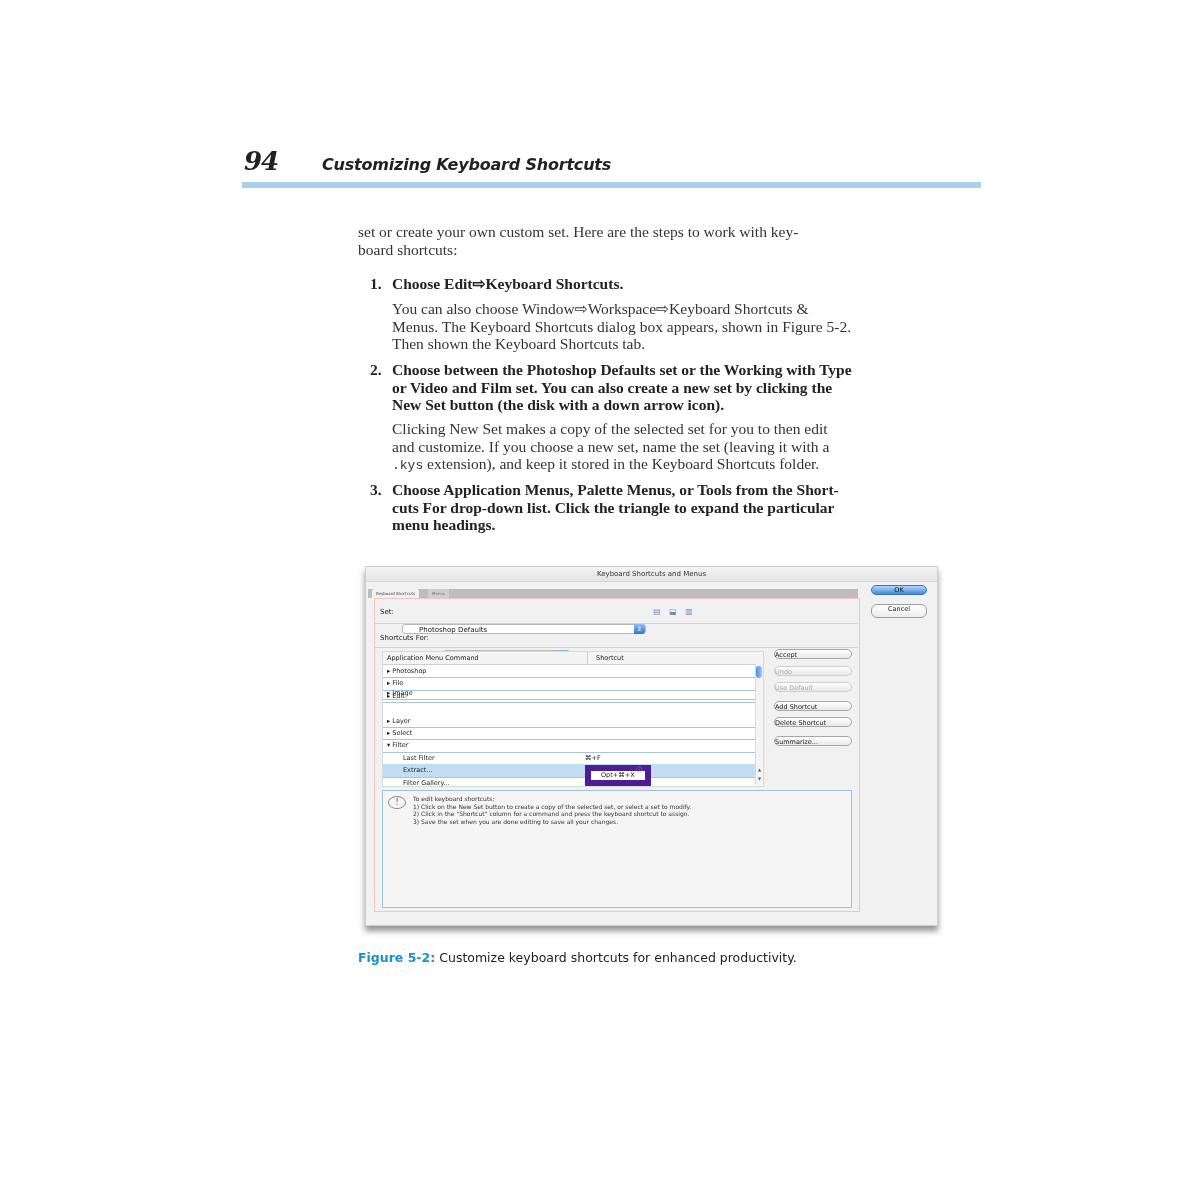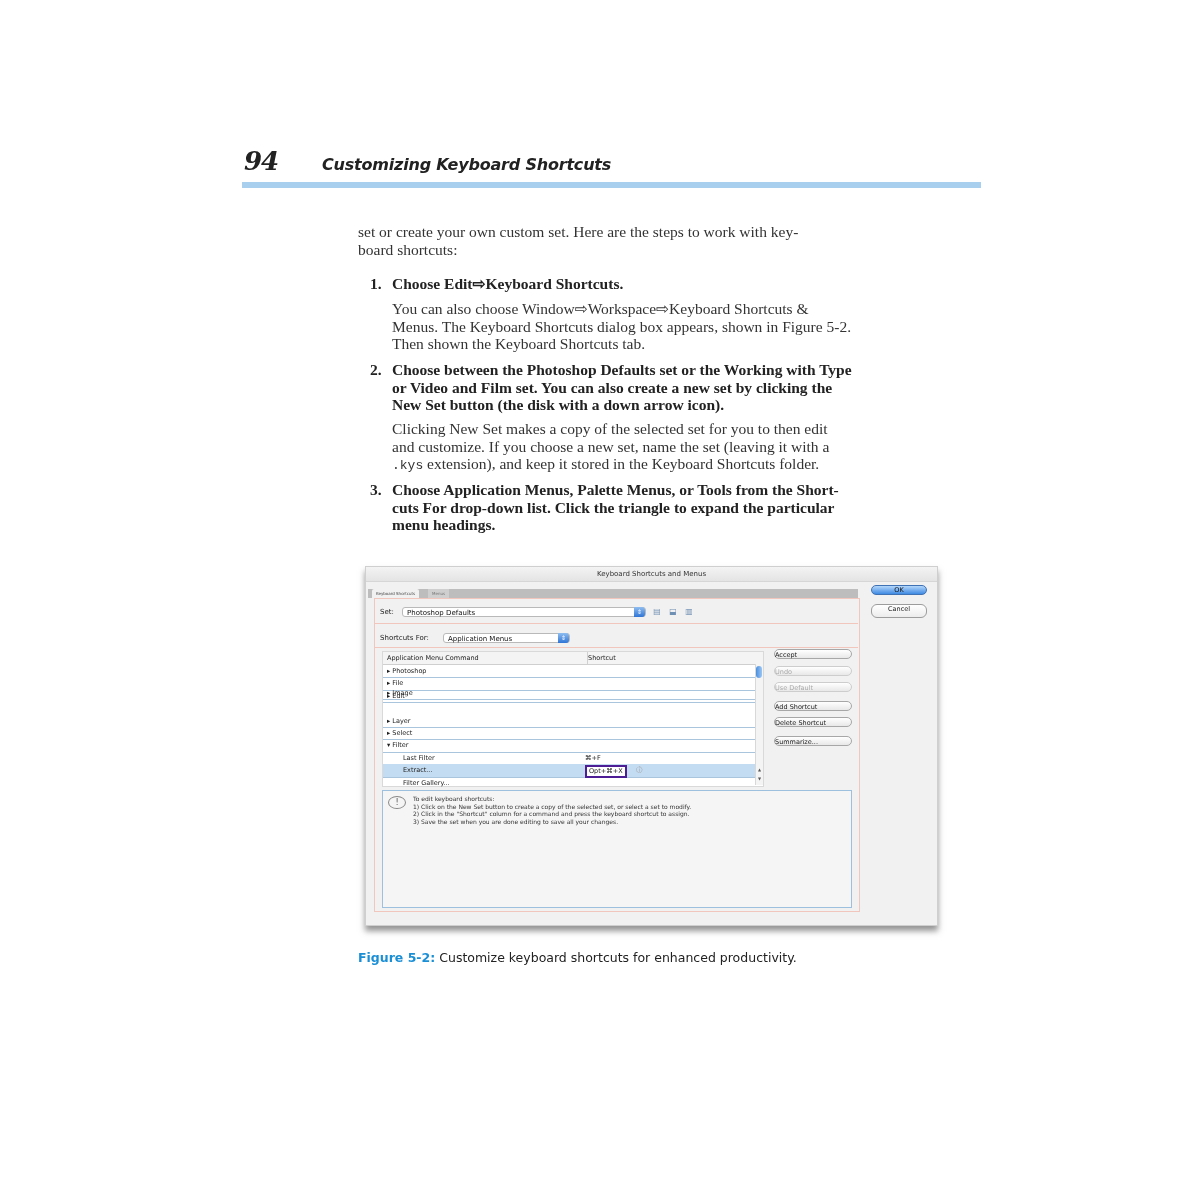--- a/index.html
+++ b/index.html
@@ -18,35 +18,35 @@
 
   
   .figure { position:absolute; left:365px; top:566px; width:571px; height:358px; background:#f2f1f1; border:1px solid #cfcfcf; box-shadow:0 5px 6px rgba(60,60,60,0.55); font-family:"DejaVu Sans", sans-serif; }
   .dlg-title { position:absolute; left:0; right:0; top:0; height:14px; text-align:center; font-size:7px; line-height:14px; color:#333; background:linear-gradient(#f3f3f3,#e4e4e4); border-bottom:1px solid #d6d6d6; }
   .tabbar { position:absolute; left:2px; top:22px; width:490px; height:9px; background:#bdbdbd; }
   .tab { position:absolute; top:0; height:9px; font-size:4px; line-height:9px; padding:0 4px; color:#444; }
   .tab.active { left:4px; background:#f2f1f1; border-radius:2px 2px 0 0; }
   .tab.inactive { left:60px; background:#cfcfcf; color:#777; }
   .panel { position:absolute; left:8px; top:31px; width:484px; height:312px; border:1px solid #f0c6bd; }
   .lbl { position:absolute; font-size:7px; color:#222; }
-  .select { position:absolute; height:10px; border:1px solid #b9b9b9; border-radius:3px; background:#fff; font-size:7px; line-height:10px; padding-left:4px; color:#111; box-sizing:border-box; }
+  .select { position:absolute; height:10px; border:1px solid #b9b9b9; border-radius:3px; background:#fff; font-size:7px; line-height:10px; padding-left:16px; color:#111; box-sizing:border-box;margin-top:17px; }
   .select .arrows { position:absolute; right:0; top:-1px; width:11px; height:10px; background:linear-gradient(#8fbdf0,#2f75d6); border-radius:0 3px 3px 0; color:#fff; font-size:6px; text-align:center; line-height:10px; }
   .iconbtn { position:absolute; top:40px; width:10px; height:10px; font-size:8px; line-height:10px; color:#6f8fb3; text-align:center; }
   .hr-pink { position:absolute; left:8px; width:484px; height:1px; background:#f0c6bd; }
 
   .table { position:absolute; left:16px; top:84px; width:380px; height:134px; border:1px solid #d9d9d9; background:#fff; }
   .thead { position:absolute; left:0; top:0; width:100%; height:12px; background:#f4f4f4; border-bottom:1px solid #cfcfcf; font-size:6.5px; line-height:12px; }
   .th1 { position:absolute; left:4px; }
-  .th2 { position:absolute; left:204px; border-left:1px solid #d0d0d0; padding-left:0; height:12px; }
+  .th2 { position:absolute; left:204px; border-left:1px solid #d0d0d0; padding-left:8px; height:12px; }
   .row { position:absolute; left:0; width:374px; height:12.4px; font-size:6.5px; line-height:12px; border-bottom:1px solid #a9c5de; color:#222; }
   .row.selected { background:#c4dcf1; }
   .row .c1 { position:absolute; left:4px; }
   .row .c1.indent { left:20px; }
   .row .c2 { position:absolute; left:202px; }
-  .row .c2.edit { background:#fff; border:2px solid #4c1d95; padding:0 2px; line-height:9px; top:1px; }
+  .row .c2.edit { background:#fff; border:6px solid #4c1d95; padding:0 10px; line-height:9px; top:1px; }
   .row .info { position:absolute; left:253px; color:#999; }
   .scroll { position:absolute; right:0; top:12px; width:7px; height:121px; background:#f4f4f4; border-left:1px solid #d8d8d8; }
   .thumb { position:absolute; left:0; top:2px; width:6px; height:12px; border-radius:3px; background:linear-gradient(90deg,#4a8fe0,#9cc6f3); }
   .sarrow { position:absolute; left:0; width:7px; font-size:4px; text-align:center; color:#555; }
 
   .btn { position:absolute; left:408px; width:78px; height:10px; border:1px solid #a7a7a7; border-radius:6px; background:linear-gradient(#ffffff,#e8e8e8); font-size:6.5px; line-height:10px; text-align:left; color:#222; box-sizing:border-box; }
   .btn.disabled { color:#aaa; border-color:#cdcdcd; }
   .okbtn { position:absolute; left:505px; top:18px; width:56px; height:10px; border-radius:6px; background:linear-gradient(#b4d7fb,#3e8ae3); border:1px solid #3f72b4; font-size:6.5px; text-align:center; line-height:9px; color:#111; box-sizing:border-box; }
   .cancelbtn { position:absolute; left:505px; top:37px; width:56px; height:14px; border-radius:6px; background:linear-gradient(#fff,#ececec); border:1px solid #9c9c9c; font-size:6.5px; text-align:center; line-height:9px; color:#222; box-sizing:border-box; }
 

